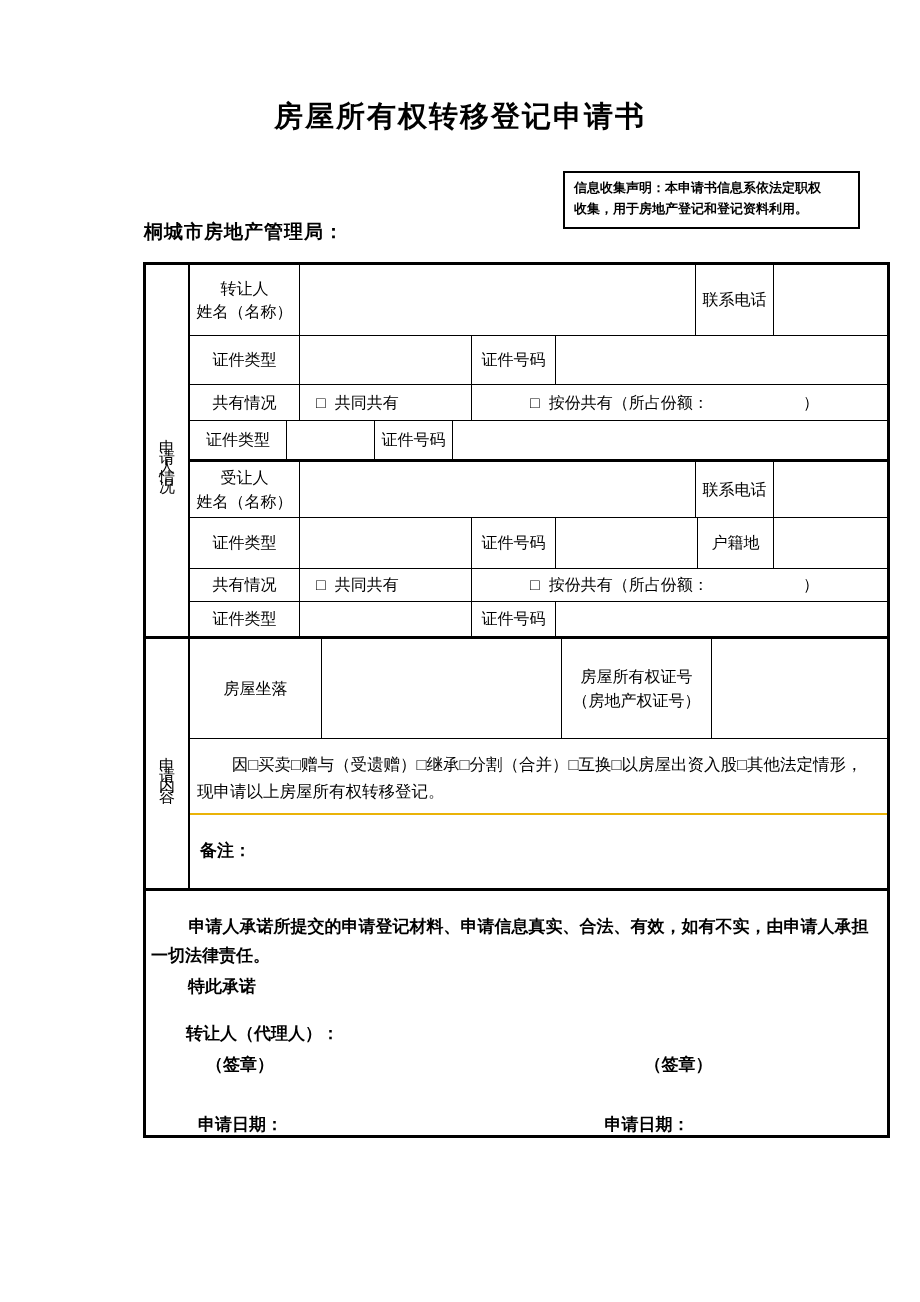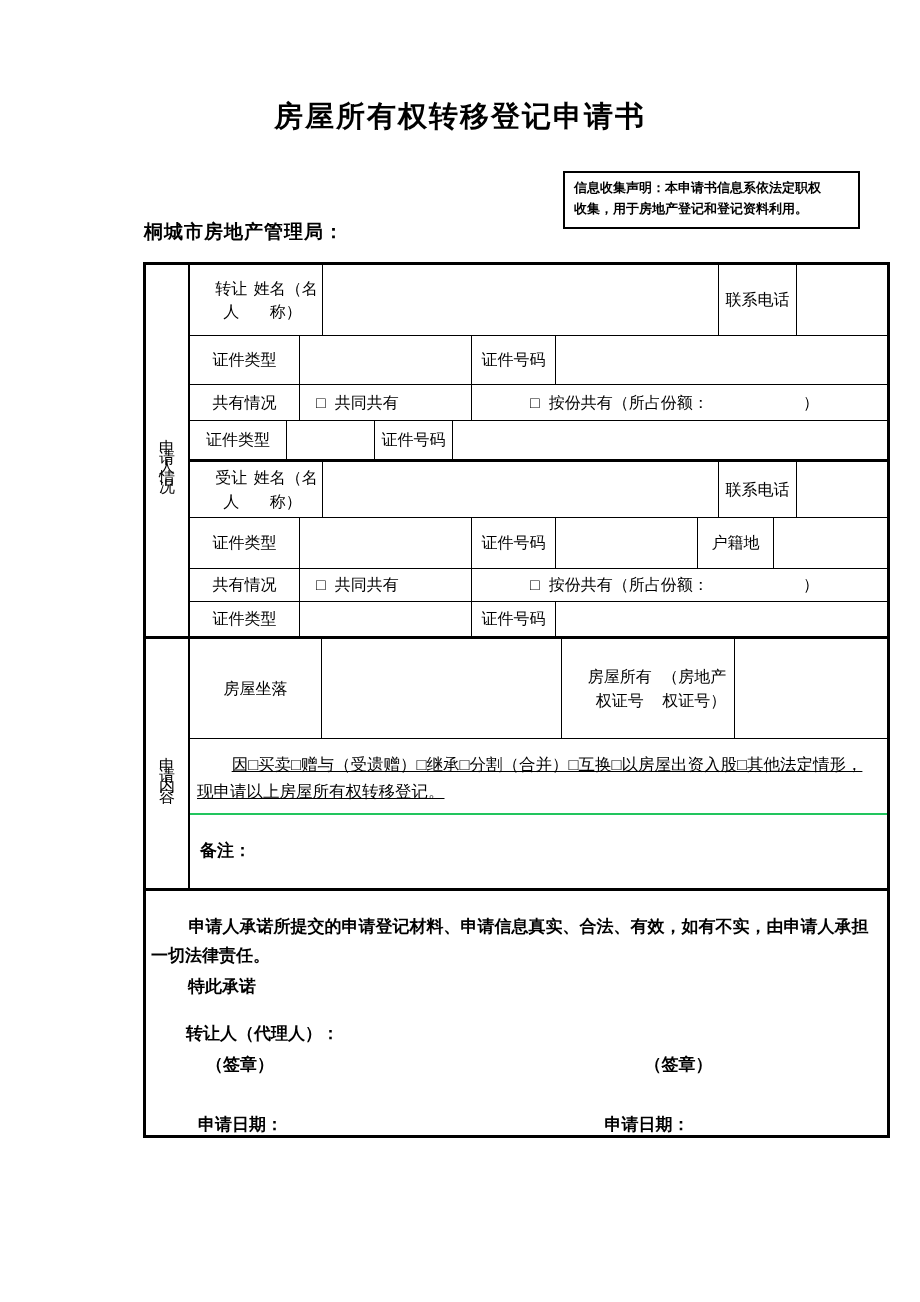--- a/index.html
+++ b/index.html
@@ -33,29 +33,29 @@
     display:flex; align-items:center; justify-content:center;
   }
   .vtext {
     writing-mode:vertical-lr; text-orientation:upright;
     font-size:16px; letter-spacing:10px; line-height:1;
   }
   .rows { flex:1; display:flex; flex-direction:column; }
   .row { display:flex; border-bottom:1px solid #000; }
   .row:last-child { border-bottom:none; }
   .row.thick-b { border-bottom:3px solid #000; }
-  .row.med-b { border-bottom:2px solid #22c55e;text-decoration:underline; }
+  .row.med-b { border-bottom:2px solid #eab308; }
   .cell {
     border-right:1px solid #000; font-size:16px;
     display:flex; align-items:center; justify-content:center;
     text-align:center; line-height:1.45;
   }
   .cell:last-child { border-right:none; }
   .fill { flex:1; }
-  .two-line { flex-direction:row;margin-left:23px; }
+  .two-line { flex-direction:column; }
   .h71{height:71px} .h49{height:49px} .h36{height:36px} .h41{height:41px}
   .h74{height:56px} .h51{height:51px} .h33{height:33px} .h34{height:34px}
   .h100{height:100px} .h76{height:76px} .h73{height:73px}
   .w110{width:110px} .w396{width:396px} .w78{width:78px} .w172{width:172px}
   .w84{width:84px} .w97{width:97px} .w88{width:88px} .w142{width:142px}
   .w76c{width:76px} .w132{width:132px} .w240{width:240px} .w150{width:150px}
   .joint-cell { justify-content:flex-start; padding-left:16px; text-align:left; }
   .share-cell { justify-content:flex-start; padding-left:58px; text-align:left; }
   .share-cell .close-paren { margin-left:auto; margin-right:68px; }
   .cbx { margin-right:9px; }

